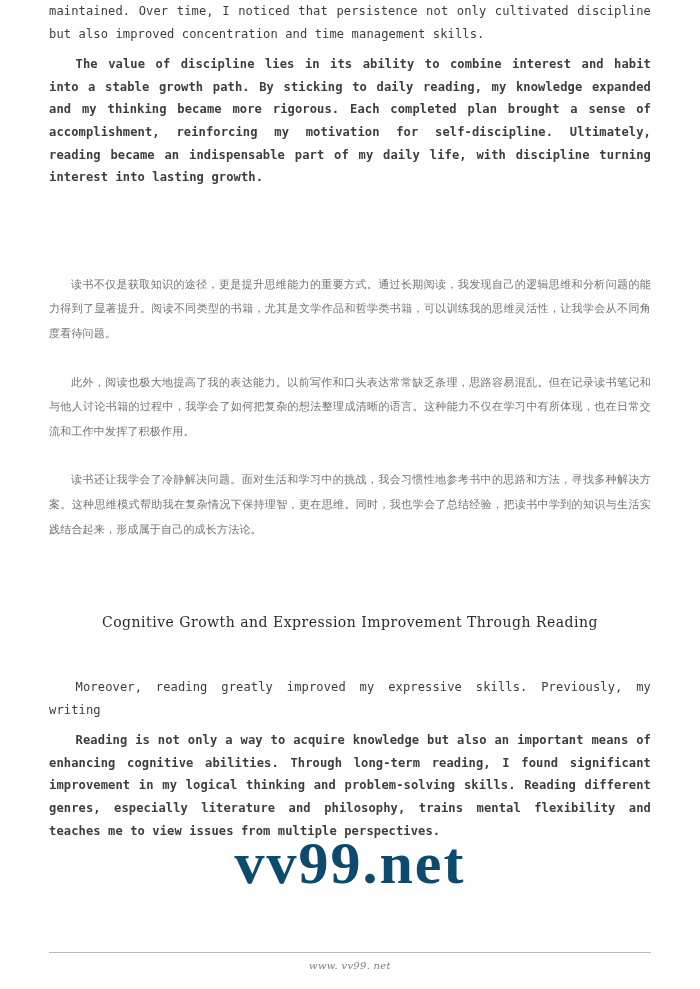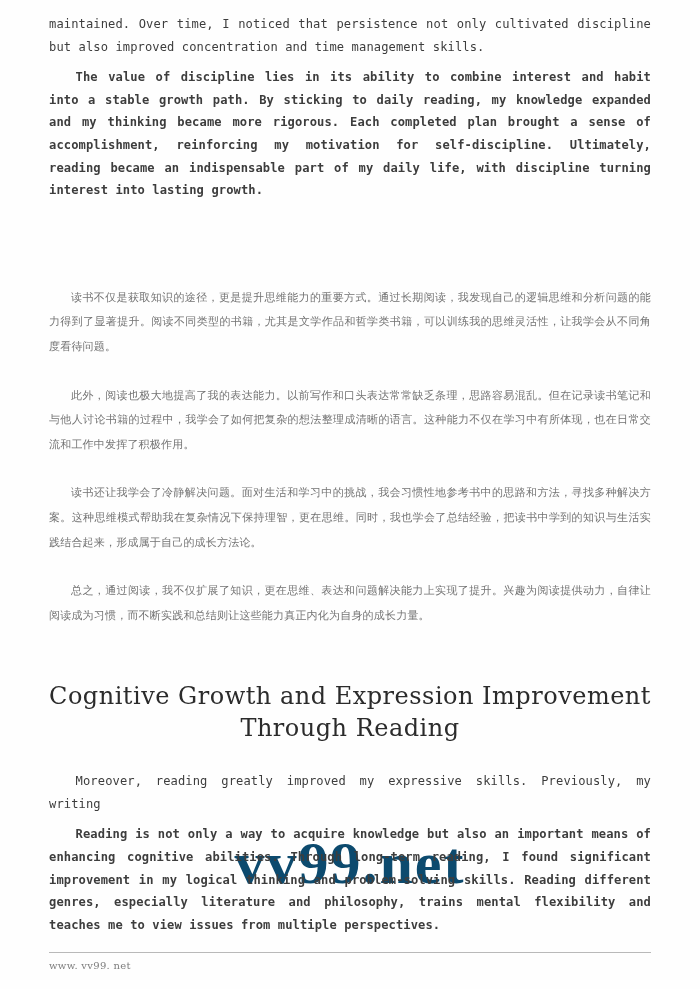--- a/index.html
+++ b/index.html
@@ -39,21 +39,21 @@
     color: #0c4a6e;
     user-select: none;
     pointer-events: none;
     z-index: 0;
     line-height: 1;
   }
 
   .content {
     position: relative;
     z-index: 1;
-    padding: 13px 49px;
+    padding: 0 49px;
   }
 
   
   .en-p {
     font-family: "DejaVu Sans Mono", "Liberation Mono", monospace;
     font-size: 12.1px;
     line-height: 22.6px;
     text-align: justify;
     text-justify: inter-word;
     margin: 0;
@@ -91,24 +91,24 @@
     text-indent: 2em;
     letter-spacing: 0.2px;
   }
   .cn-p + .cn-p {
     margin-top: 24px;
   }
 
   
   .en-heading {
     font-family: "DejaVu Serif", "Liberation Serif", serif;
-    font-size: 24px;
+    font-size: 14px;
     text-align: center;
     color: #2b2b2b;
-    margin: 0;
+    margin: 12px;
     line-height: 32px;
     letter-spacing: 0.5px;
     font-weight: normal;
   }
 
   
   .gap-after-en-block { height: 62px; }
   .gap-after-cn-heading { height: 22px; }
   .gap-after-cn-block { height: 52px; }
   .gap-after-en-heading { height: 26px; }
@@ -120,22 +120,23 @@
     right: 49px;
     bottom: 18px;
     z-index: 2;
   }
   .footer-rule {
     height: 1px;
     background: #b9b9b9;
     width: 100%;
   }
   .footer-text {
-    text-align: left;
+    text-align: center;
     font-family: "DejaVu Serif", "Liberation Serif", serif;
+    font-style: italic;
     font-size: 10px;
     color: #7d7d7d;
     margin-top: 7px;
     letter-spacing: 0.3px;
   }
 </style>
 </head>
 <body>
 
 <div class="page">
@@ -151,21 +152,20 @@
 
     <div class="gap-after-en-block"></div>
 
     <div>
 
       <div class="gap-after-cn-heading"></div>
 
       <p class="cn-p">读书不仅是获取知识的途径，更是提升思维能力的重要方式。通过长期阅读，我发现自己的逻辑思维和分析问题的能力得到了显著提升。阅读不同类型的书籍，尤其是文学作品和哲学类书籍，可以训练我的思维灵活性，让我学会从不同角度看待问题。</p>
       <p class="cn-p">此外，阅读也极大地提高了我的表达能力。以前写作和口头表达常常缺乏条理，思路容易混乱。但在记录读书笔记和与他人讨论书籍的过程中，我学会了如何把复杂的想法整理成清晰的语言。这种能力不仅在学习中有所体现，也在日常交流和工作中发挥了积极作用。</p>
       <p class="cn-p">读书还让我学会了冷静解决问题。面对生活和学习中的挑战，我会习惯性地参考书中的思路和方法，寻找多种解决方案。这种思维模式帮助我在复杂情况下保持理智，更在思维。同时，我也学会了总结经验，把读书中学到的知识与生活实践结合起来，形成属于自己的成长方法论。</p>
-      <p class="cn-p">总之，通过阅读，我不仅扩展了知识，更在思维、表达和问题解决能力上实现了提升。兴趣为阅读提供动力，自律让阅读成为习惯，而不断实践和总结则让这些能力真正内化为自身的成长力量。</p>
     </div>
 
     <div class="gap-after-cn-block"></div>
 
     <div>
       <h2 class="en-heading">Cognitive Growth and Expression Improvement Through Reading</h2>
 
       <div class="gap-after-en-heading"></div>
 
       <p class="en-p indent">Moreover, reading greatly improved my expressive skills. Previously, my writing</p>

